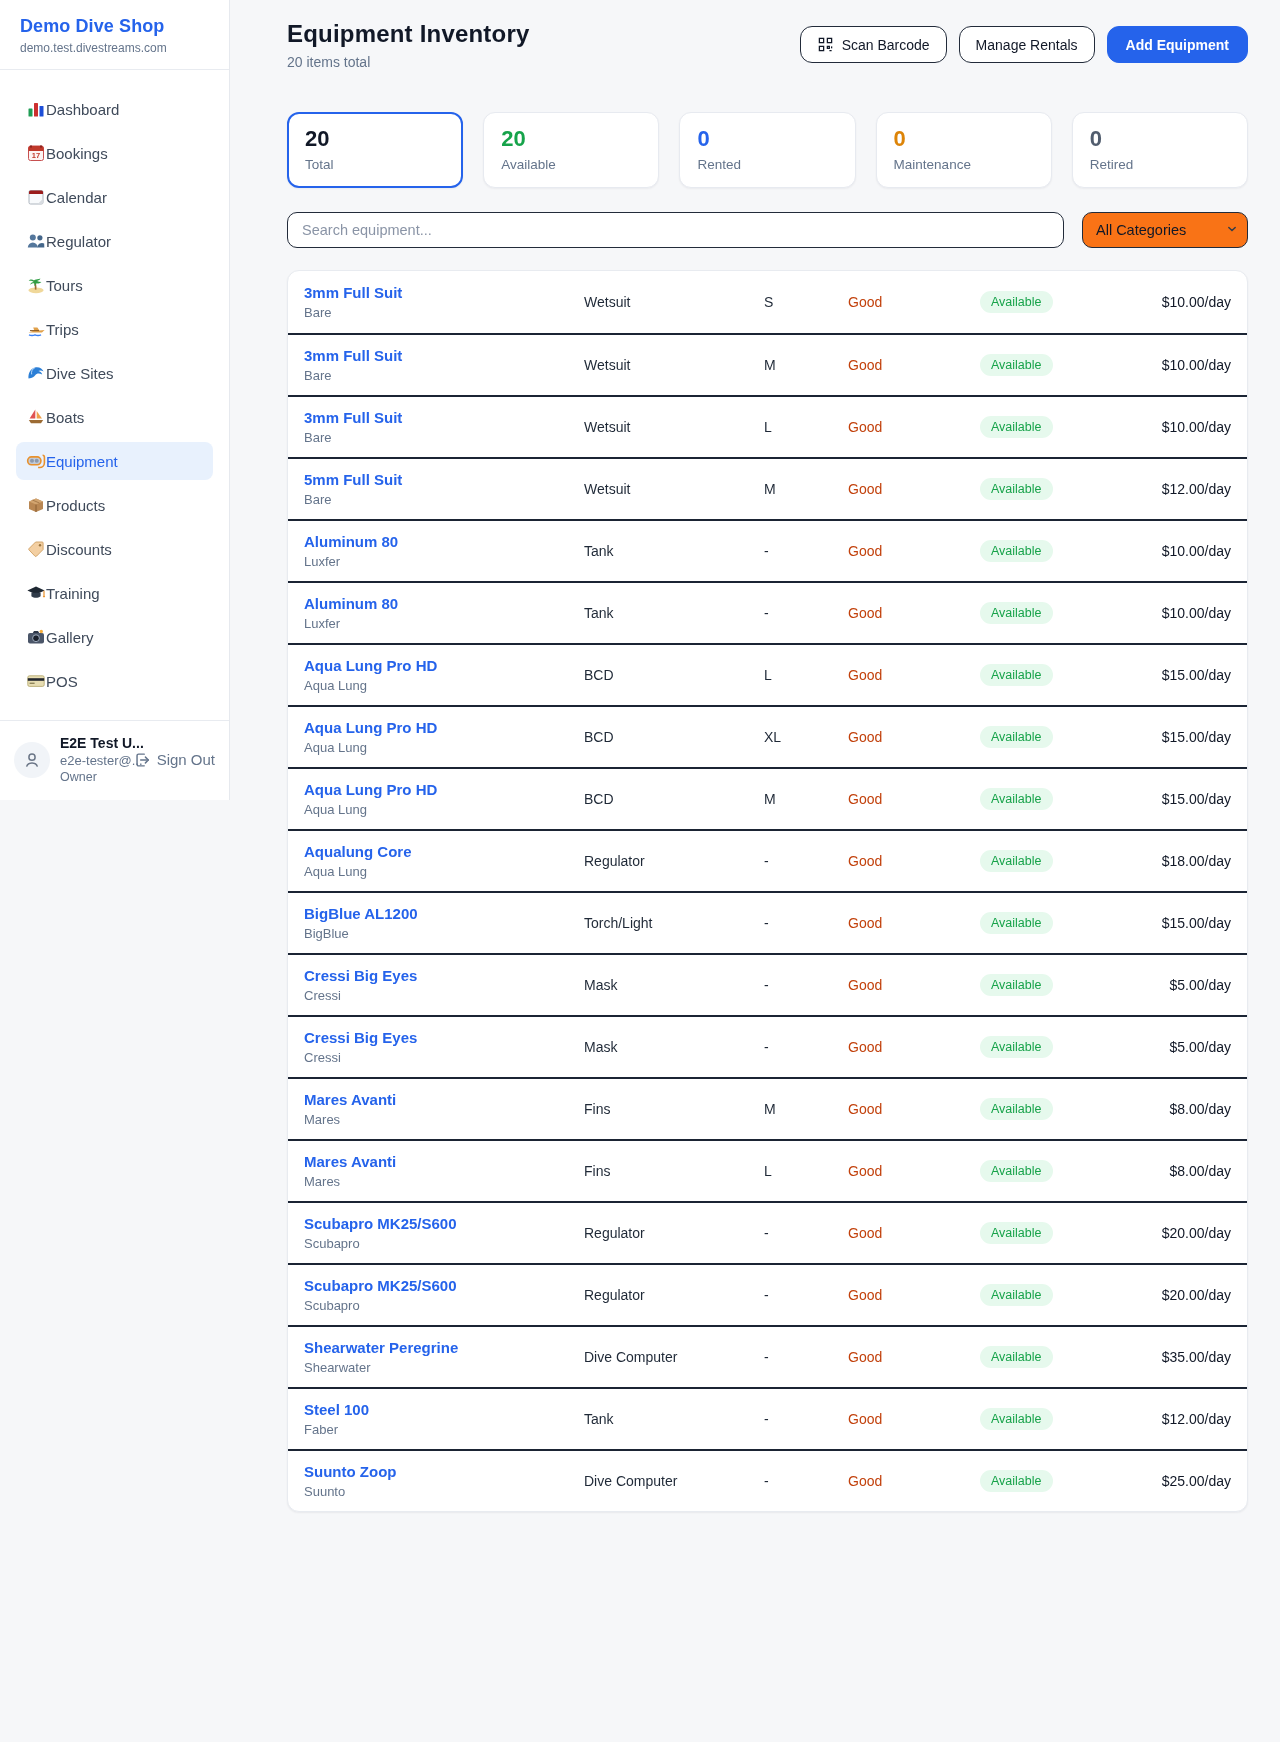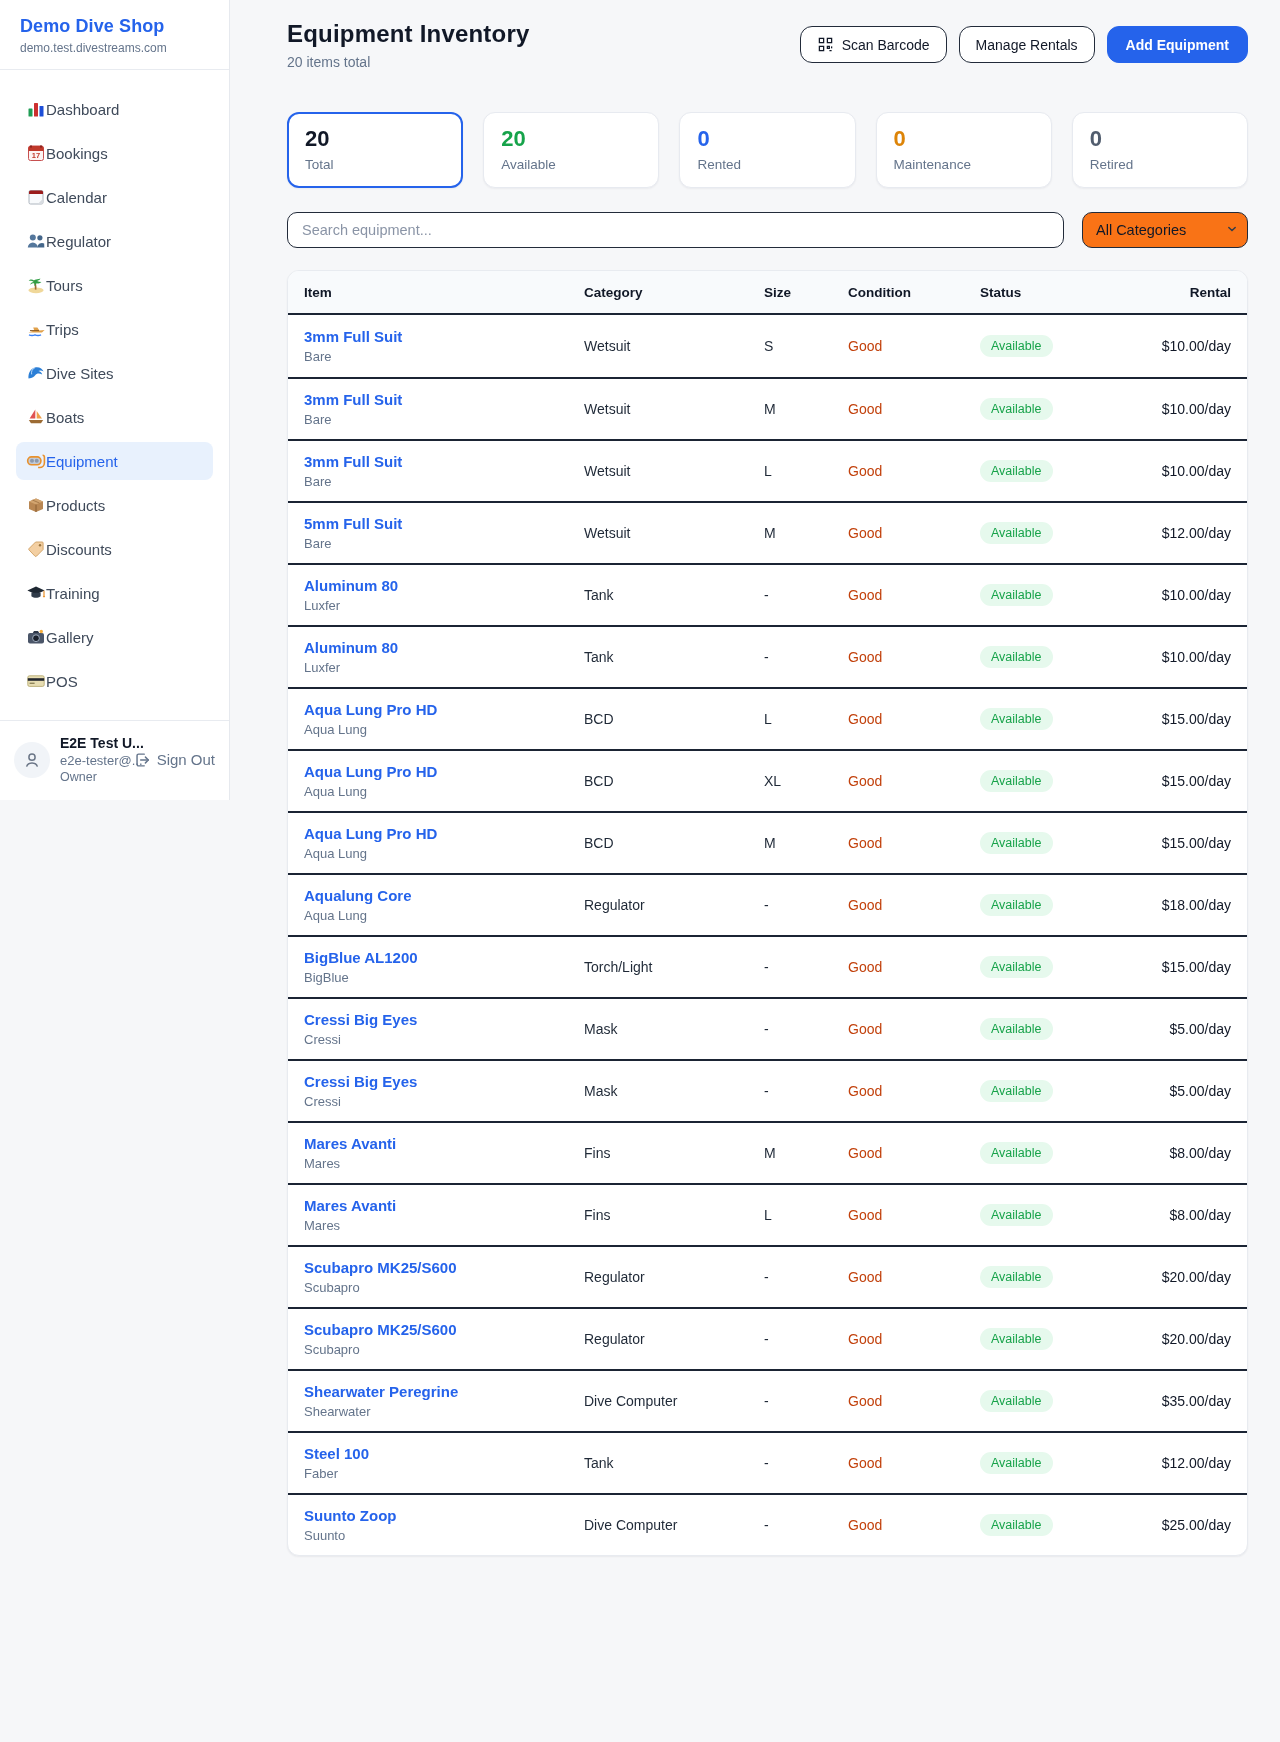--- a/index.html
+++ b/index.html
@@ -323,28 +323,20 @@
         </select>
         <span class="select-caret">
           <svg viewBox="0 0 20 20" fill="none" stroke="#333c4a" stroke-width="1.8" stroke-linecap="round">
             <path d="M6 8 l4 4 4 -4"></path>
           </svg>
         </span>
       </div>
     </div>
 
     <div class="table-card">
-      <div class="tgrid thead">
-        <div class="th">Item</div>
-        <div class="th">Category</div>
-        <div class="th">Size</div>
-        <div class="th">Condition</div>
-        <div class="th">Status</div>
-        <div class="th right">Rental</div>
-      </div>
       <div>
 
       <div class="tgrid trow">
             <div>
               <a class="item-name">3mm Full Suit</a>
               <div class="item-brand">Bare</div>
             </div>
             <div class="td">Wetsuit</div>
             <div class="td">S</div>
             <div class="td"><a class="cond-link">Good</a></div>

